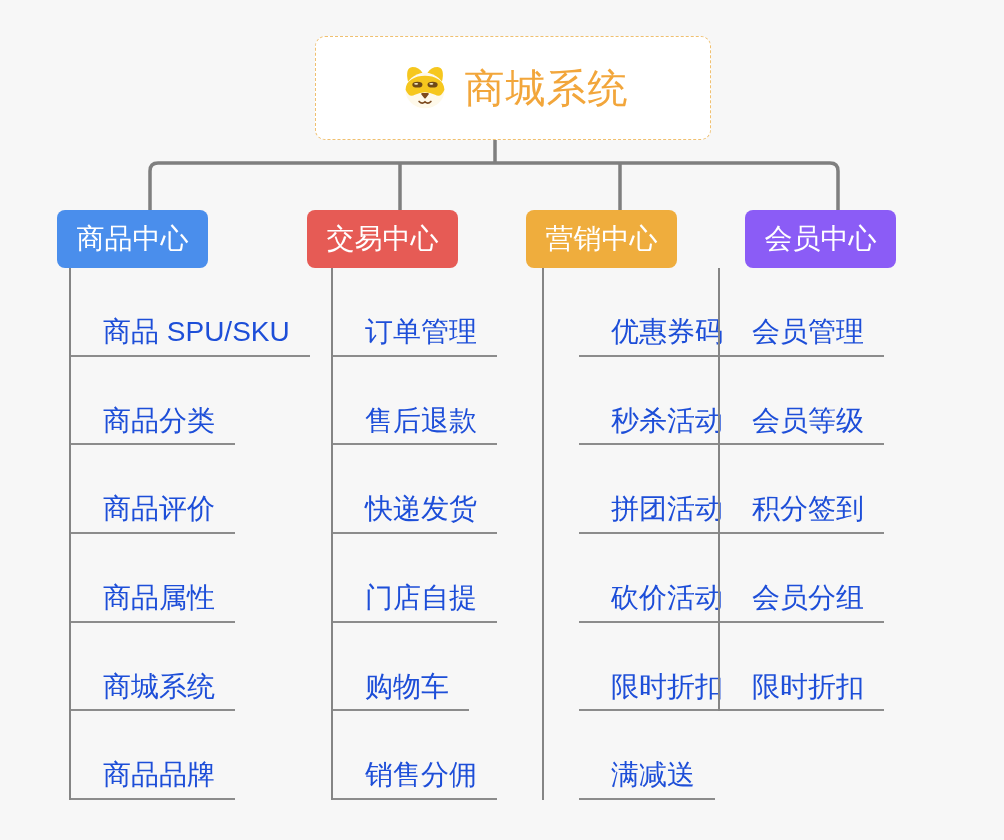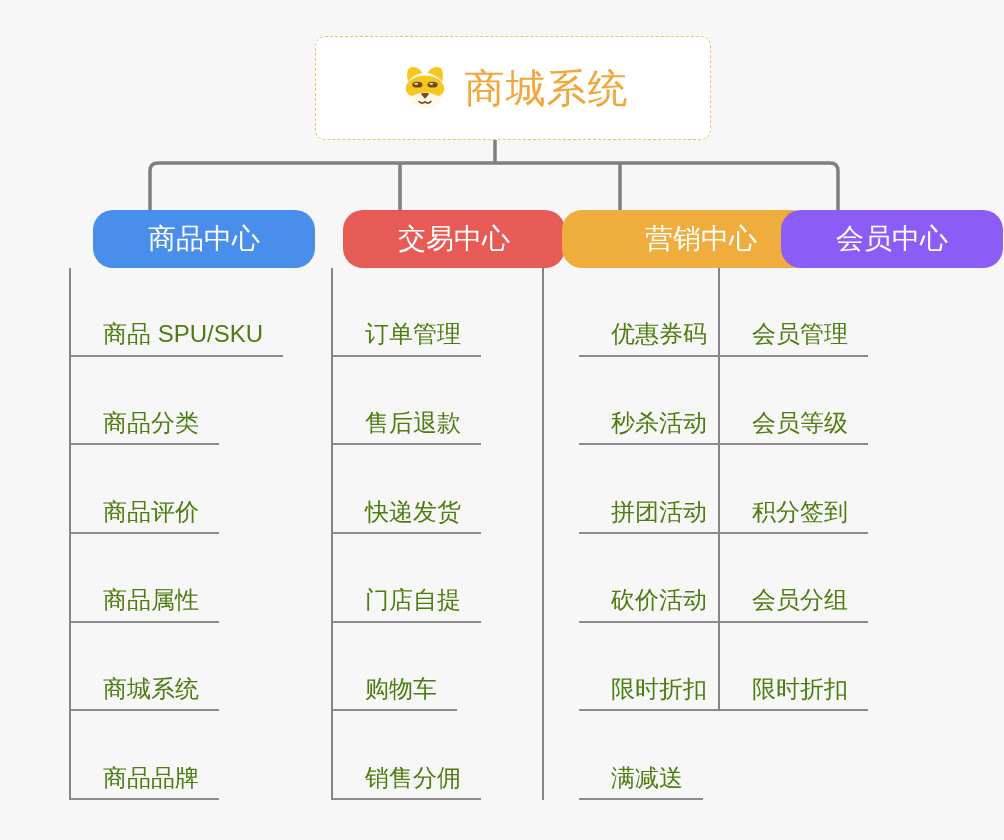--- a/index.html
+++ b/index.html
@@ -22,26 +22,25 @@
     box-sizing:border-box;
     display:flex;align-items:center;justify-content:center;gap:13px;
   }
   .root-label{
     font-size:40px;color:#F2A63B;letter-spacing:1px;white-space:nowrap;
   }
   .dog-icon{width:54px;height:54px;flex:0 0 auto;}
 
   
   .branch{
-    position:absolute;top:210px;width:222px;height:58px;
-    border-radius:20px;
+    position:absolute;top:210px;width:151px;height:58px;
+    border-radius:8px;
     display:flex;align-items:center;justify-content:center;
     color:#FFFFFF;font-size:28px;white-space:nowrap;
     cursor:default;
-    margin-left:36px;
   }
   .b0{left:57px;background:#4A8EEC;}
   .b1{left:307px;background:#E65B55;}
   .b2{left:526px;background:#EFAD3D;}
   .b3{left:745px;background:#6FBF40;}
 
   
   .col{
     position:absolute;top:268px;
     display:flex;flex-direction:column;align-items:flex-start;
@@ -50,21 +49,21 @@
   .c0{left:69px;}
   .c1{left:331px;}
   .c2{left:542px;padding-left:35px;}
   .c3{left:718px;}
   .child{
     height:88.7px;
     box-sizing:border-box;
     display:flex;align-items:flex-end;
     padding:0 20px 7px 32px;
     border-bottom:2px solid #8C8C8C;
-    font-size:24px;color:#4d7c0f;
+    font-size:28px;color:#1d4ed8;
     white-space:nowrap;line-height:1.1;
     cursor:default;
   }
 </style>
 </head>
 <body>
 
 <div class="canvas">
 
   <svg class="connectors" width="1004" height="840">
@@ -89,21 +88,21 @@
     </svg>
     <span class="root-label">商城系统</span>
   </div>
 
   <div class="branch b0" style="background: rgb(74, 142, 236);">
     <span>商品中心</span>
   </div>
   <div class="branch b1" style="background: rgb(230, 91, 85);">
     <span>交易中心</span>
   </div>
-  <div class="branch b2" style="background: rgb(239, 173, 61); padding-left: 28px;">
+  <div class="branch b2" style="background: rgb(239, 173, 61);">
     <span>营销中心</span>
   </div>
   <div class="branch b3" style="background: #8b5cf6;">
     <span>会员中心</span>
   </div>
 
   <div class="col c0">
     <div class="child">商品 SPU/SKU</div>
     <div class="child">商品分类</div>
     <div class="child">商品评价</div>

